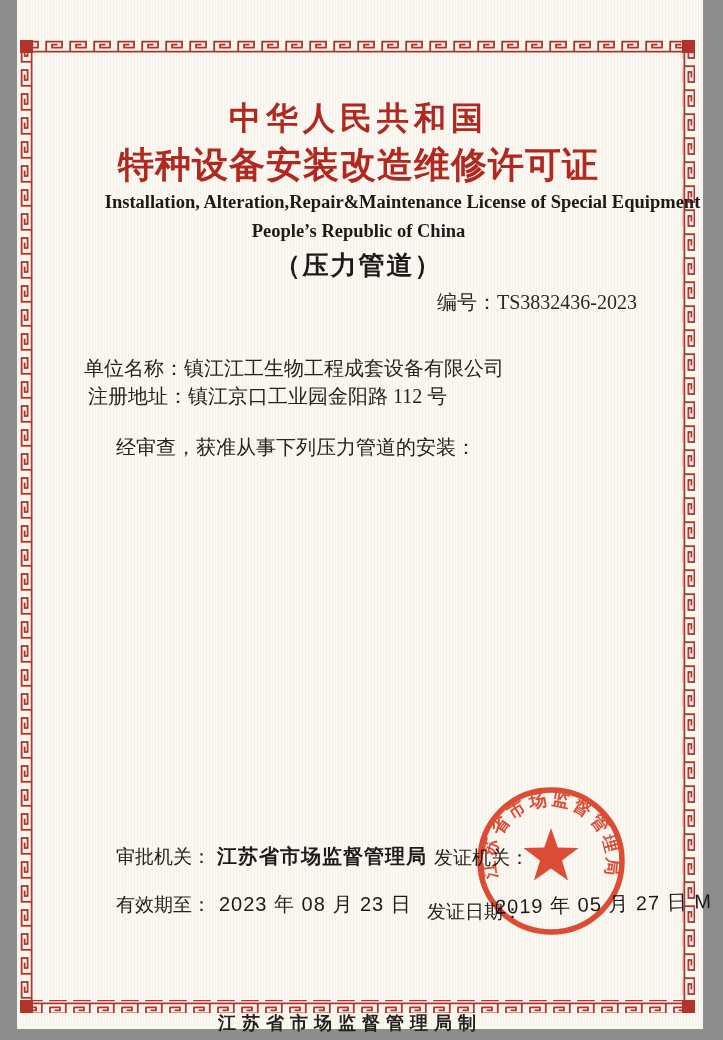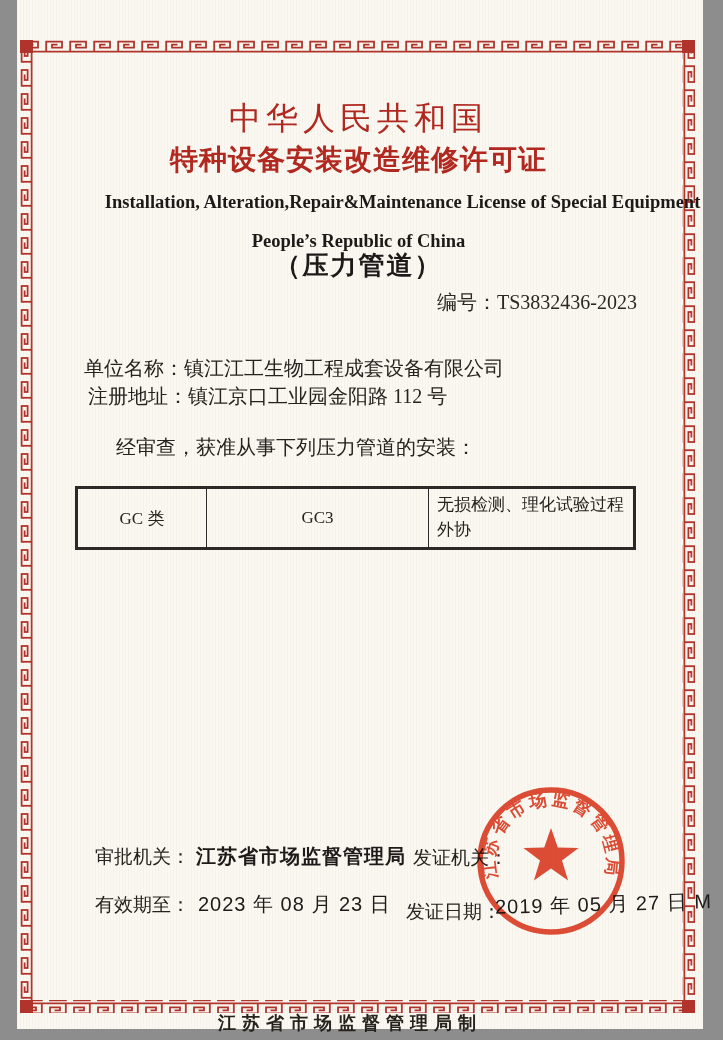--- a/index.html
+++ b/index.html
@@ -12,45 +12,45 @@
     overflow:hidden;
   }
   .abs{position:absolute;}
   .paper{
     left:17px;top:0;width:686px;height:1029px;
     background:#faf8f1;
     background-image:repeating-linear-gradient(90deg, rgba(175,165,145,0.07) 0 1px, rgba(0,0,0,0) 1px 3px);
   }
   .frame-svg{left:20px;top:40px;pointer-events:none;}
   .title-block{left:20px;top:0;width:677px;text-align:center;}
-  .t-cn1{top:97px;left:0;width:100%;font-family:"Liberation Sans",sans-serif;font-weight:400;
+  .t-cn1{top:97px;left:0;width:100%;font-family:"Liberation Sans",sans-serif;font-weight:700;
          font-size:32px;color:#b0281f;letter-spacing:5px;}
   .t-cn2{top:141px;left:0;width:100%;font-family:Liberation Sans, sans-serif;font-weight:700;
-         font-size:28px;color:#b0281f;letter-spacing:1px;}
+         font-size:36px;color:#b0281f;letter-spacing:1px;}
   .t-en{left:0;width:100%;font-weight:700;font-size:18.5px;color:#1c1a18;}
   .t-en1{top:192px;padding-left:44px;}
-  .t-en2{top:231px;}
+  .t-en2{top:221px;}
   .t-sub{top:248px;left:0;width:100%;font-family:"Liberation Sans",sans-serif;
          font-size:26px;color:#1c1a18;letter-spacing:2px;font-weight:700;}
   .license-line{left:437px;top:289px;font-size:20px;color:#2a2724;}
   .field-row{font-size:20px;color:#25221f;}
   .row-company{left:84px;top:355px;}
   .row-address{left:88px;top:383px;}
   .row-statement{left:116px;top:434px;text-align:right;}
   .lic-table{left:75px;top:486px;width:558px;border-collapse:collapse;table-layout:fixed;
              font-size:17px;color:#25221f;}
   .lic-table td,.lic-table th{border:1.5px solid #2b2a28;background:transparent;}
   .lic-table{border:3px solid #2b2a28;}
   .lic-table th{height:33px;font-family:"Liberation Sans",sans-serif;font-weight:700;
                 font-size:18px;text-align:center;}
   .lic-table td{height:52px;text-align:center;vertical-align:middle;}
   .col-type{width:130px;} .col-grade{width:222px;} .col-remark{width:206px;}
   .cell-remark{text-align:left !important;padding:3px 6px 3px 8px;line-height:25px;
                vertical-align:top !important;}
-  .lbl{font-size:19px;color:#25221f;}
+  .lbl{font-size:19px;color:#25221f;margin-left:21px;}
   .row-approval{left:95px;top:843px;}
   .val-bold{font-family:"Liberation Sans",sans-serif;font-weight:700;font-size:20px;
             color:#1d1b19;margin-left:6px;letter-spacing:1px;}
   .row-issuer{left:413px;top:845px;}
   .row-valid{left:95px;top:891px;}
   .date-val{font-family:"Liberation Sans",sans-serif;font-size:20px;color:#1d1b19;
             margin-left:8px;letter-spacing:1px;}
   .row-issuedate-label{left:406px;top:899px;}
   .row-issuedate-value{left:487px;top:891px;transform:rotate(-1.5deg);}
   .seal{left:472px;top:782px;width:158px;height:158px;mix-blend-mode:multiply;opacity:0.9;}
@@ -105,25 +105,20 @@
 
 <div class="abs field-row row-statement">经审查，获准从事下列压力管道的安装：</div>
 
 <table class="abs lic-table">
   <colgroup>
     <col class="col-type">
       <col class="col-grade">
       <col class="col-remark">
   </colgroup>
   <tbody>
-  <tr>
-    <td>GC 类</td>
-    <td>GC3</td>
-    <td class="cell-remark">无损检测、理化试验过程外协</td>
-  </tr>
 </tbody>
   </table>
 
 <div class="abs row-approval"><span class="lbl">审批机关：</span><span class="val-bold">江苏省市场监督管理局</span></div>
 
 <div class="abs row-issuer lbl">发证机关：</div>
 
 <div class="abs row-valid"><span class="lbl">有效期至：</span><span class="date-val">2023 年 08 月 23 日</span></div>
 
 <div class="abs row-issuedate-label lbl">发证日期：</div>

